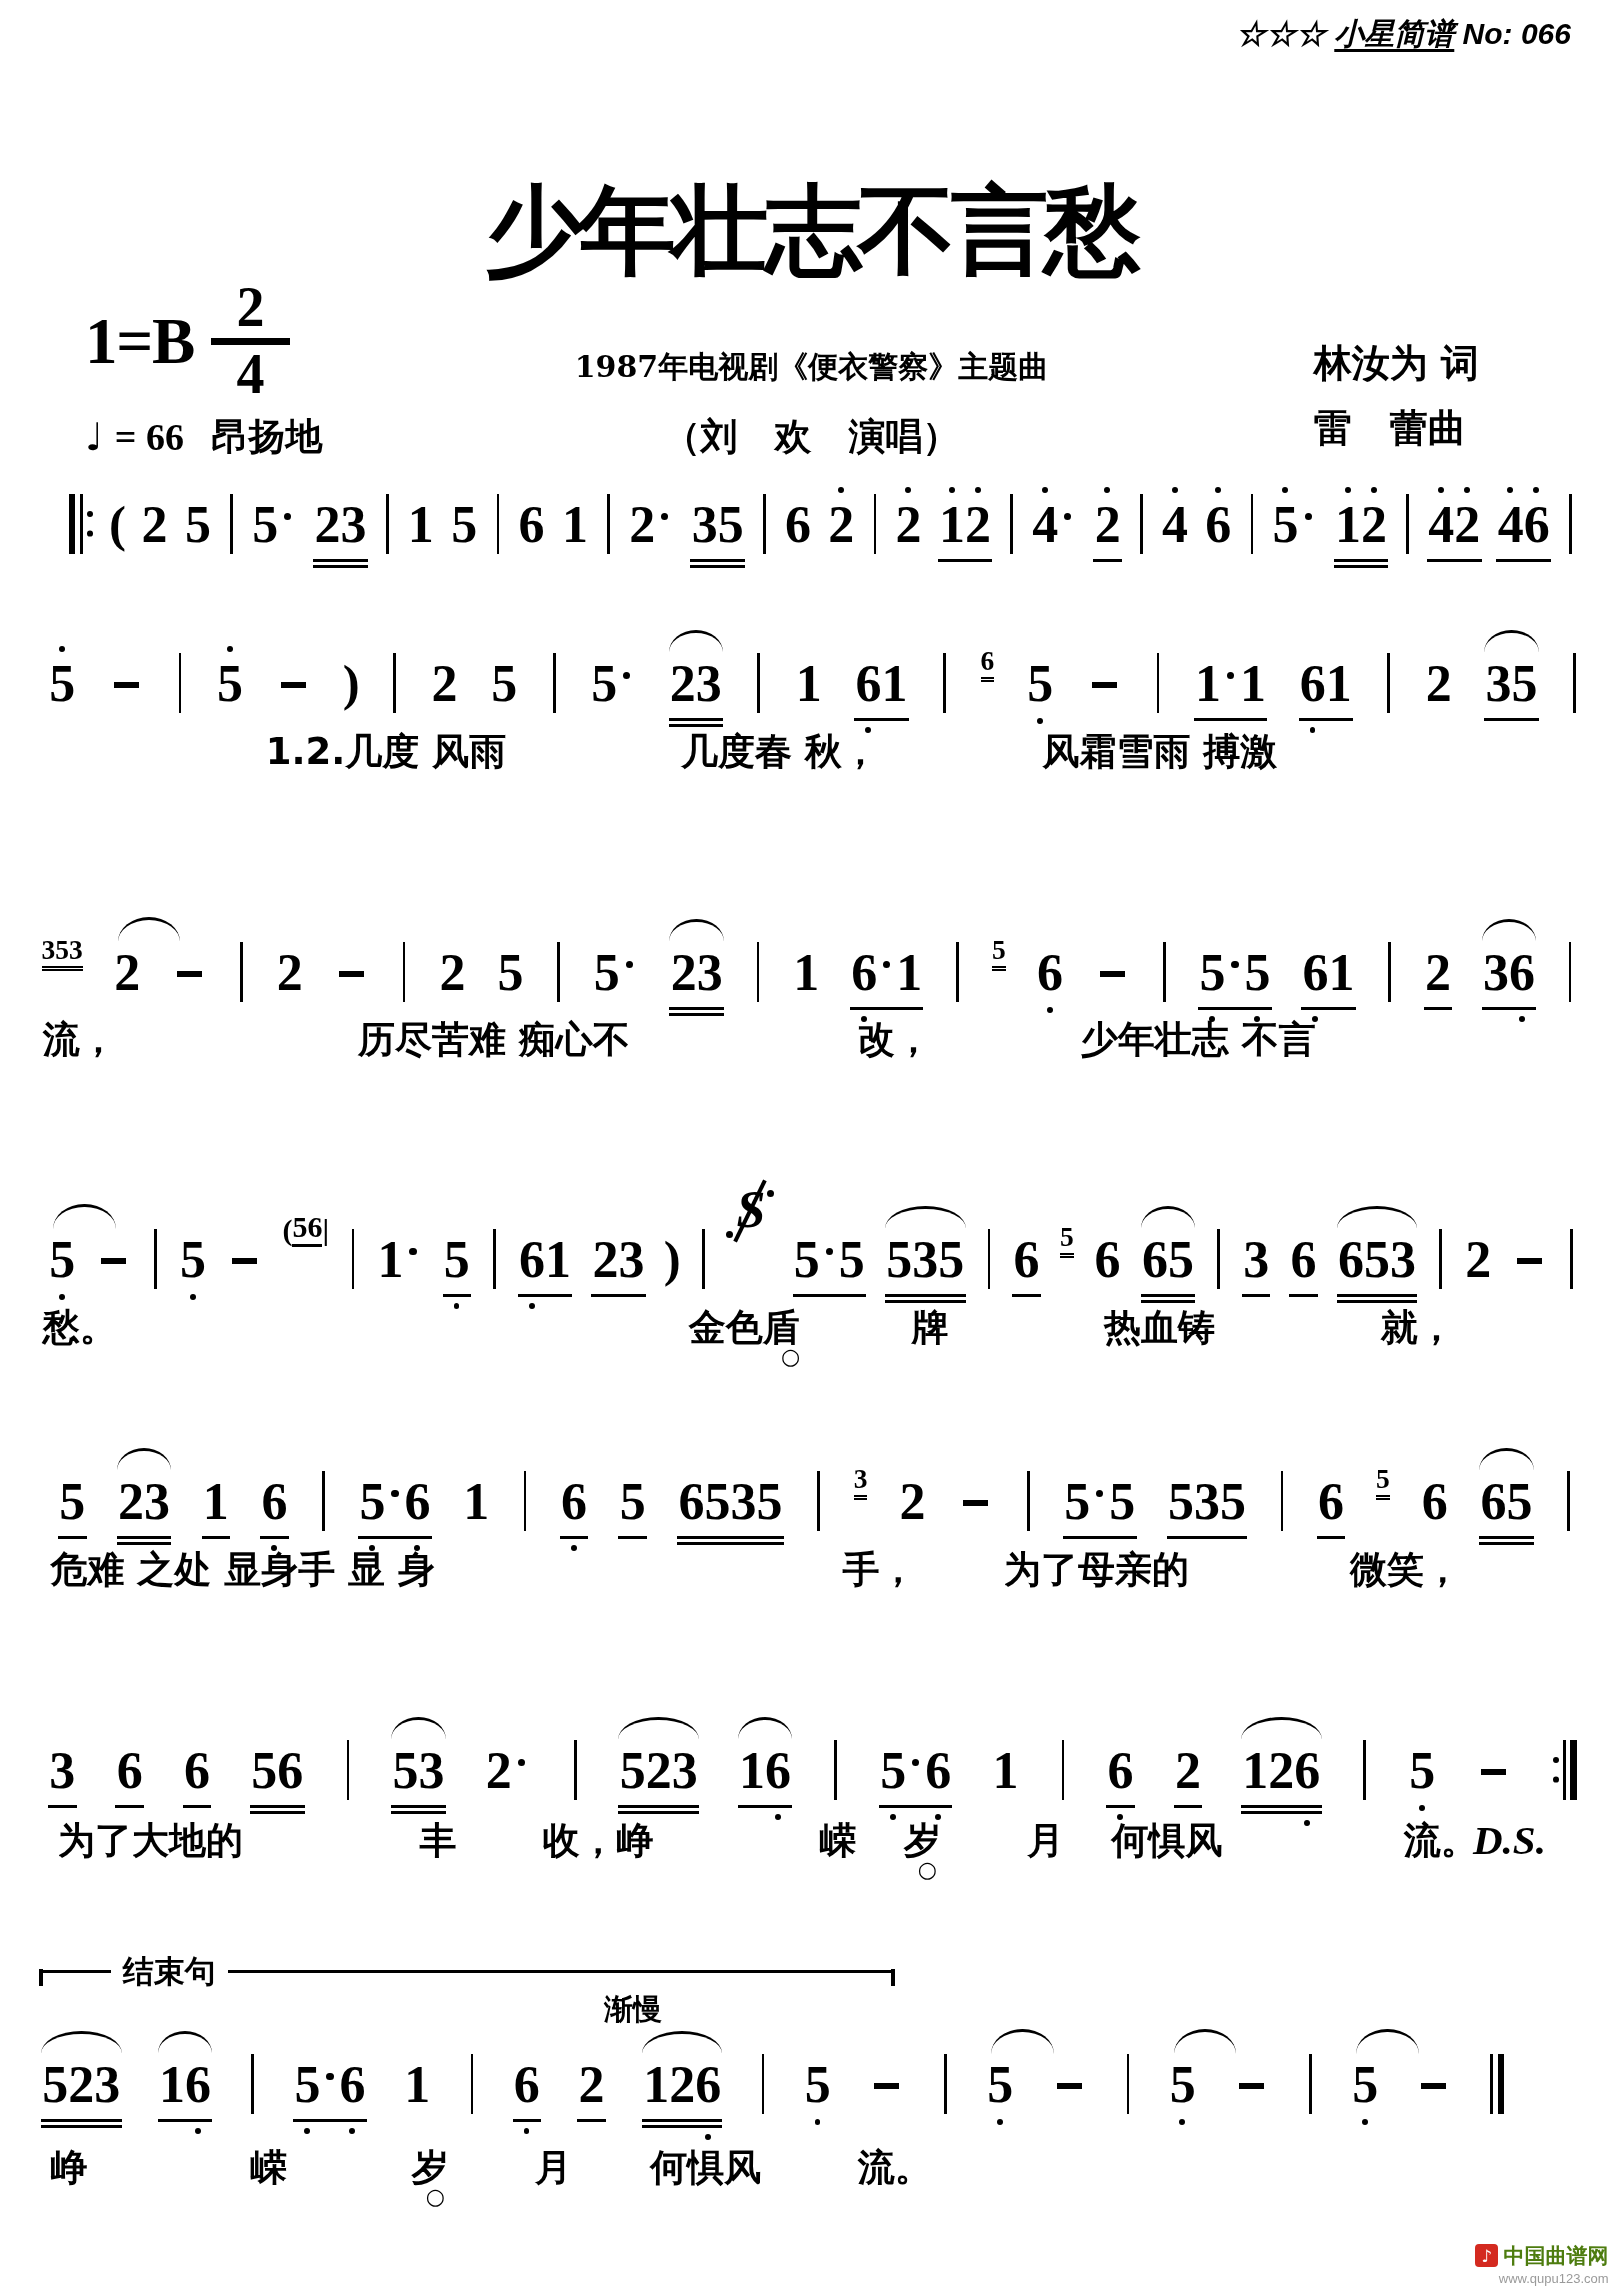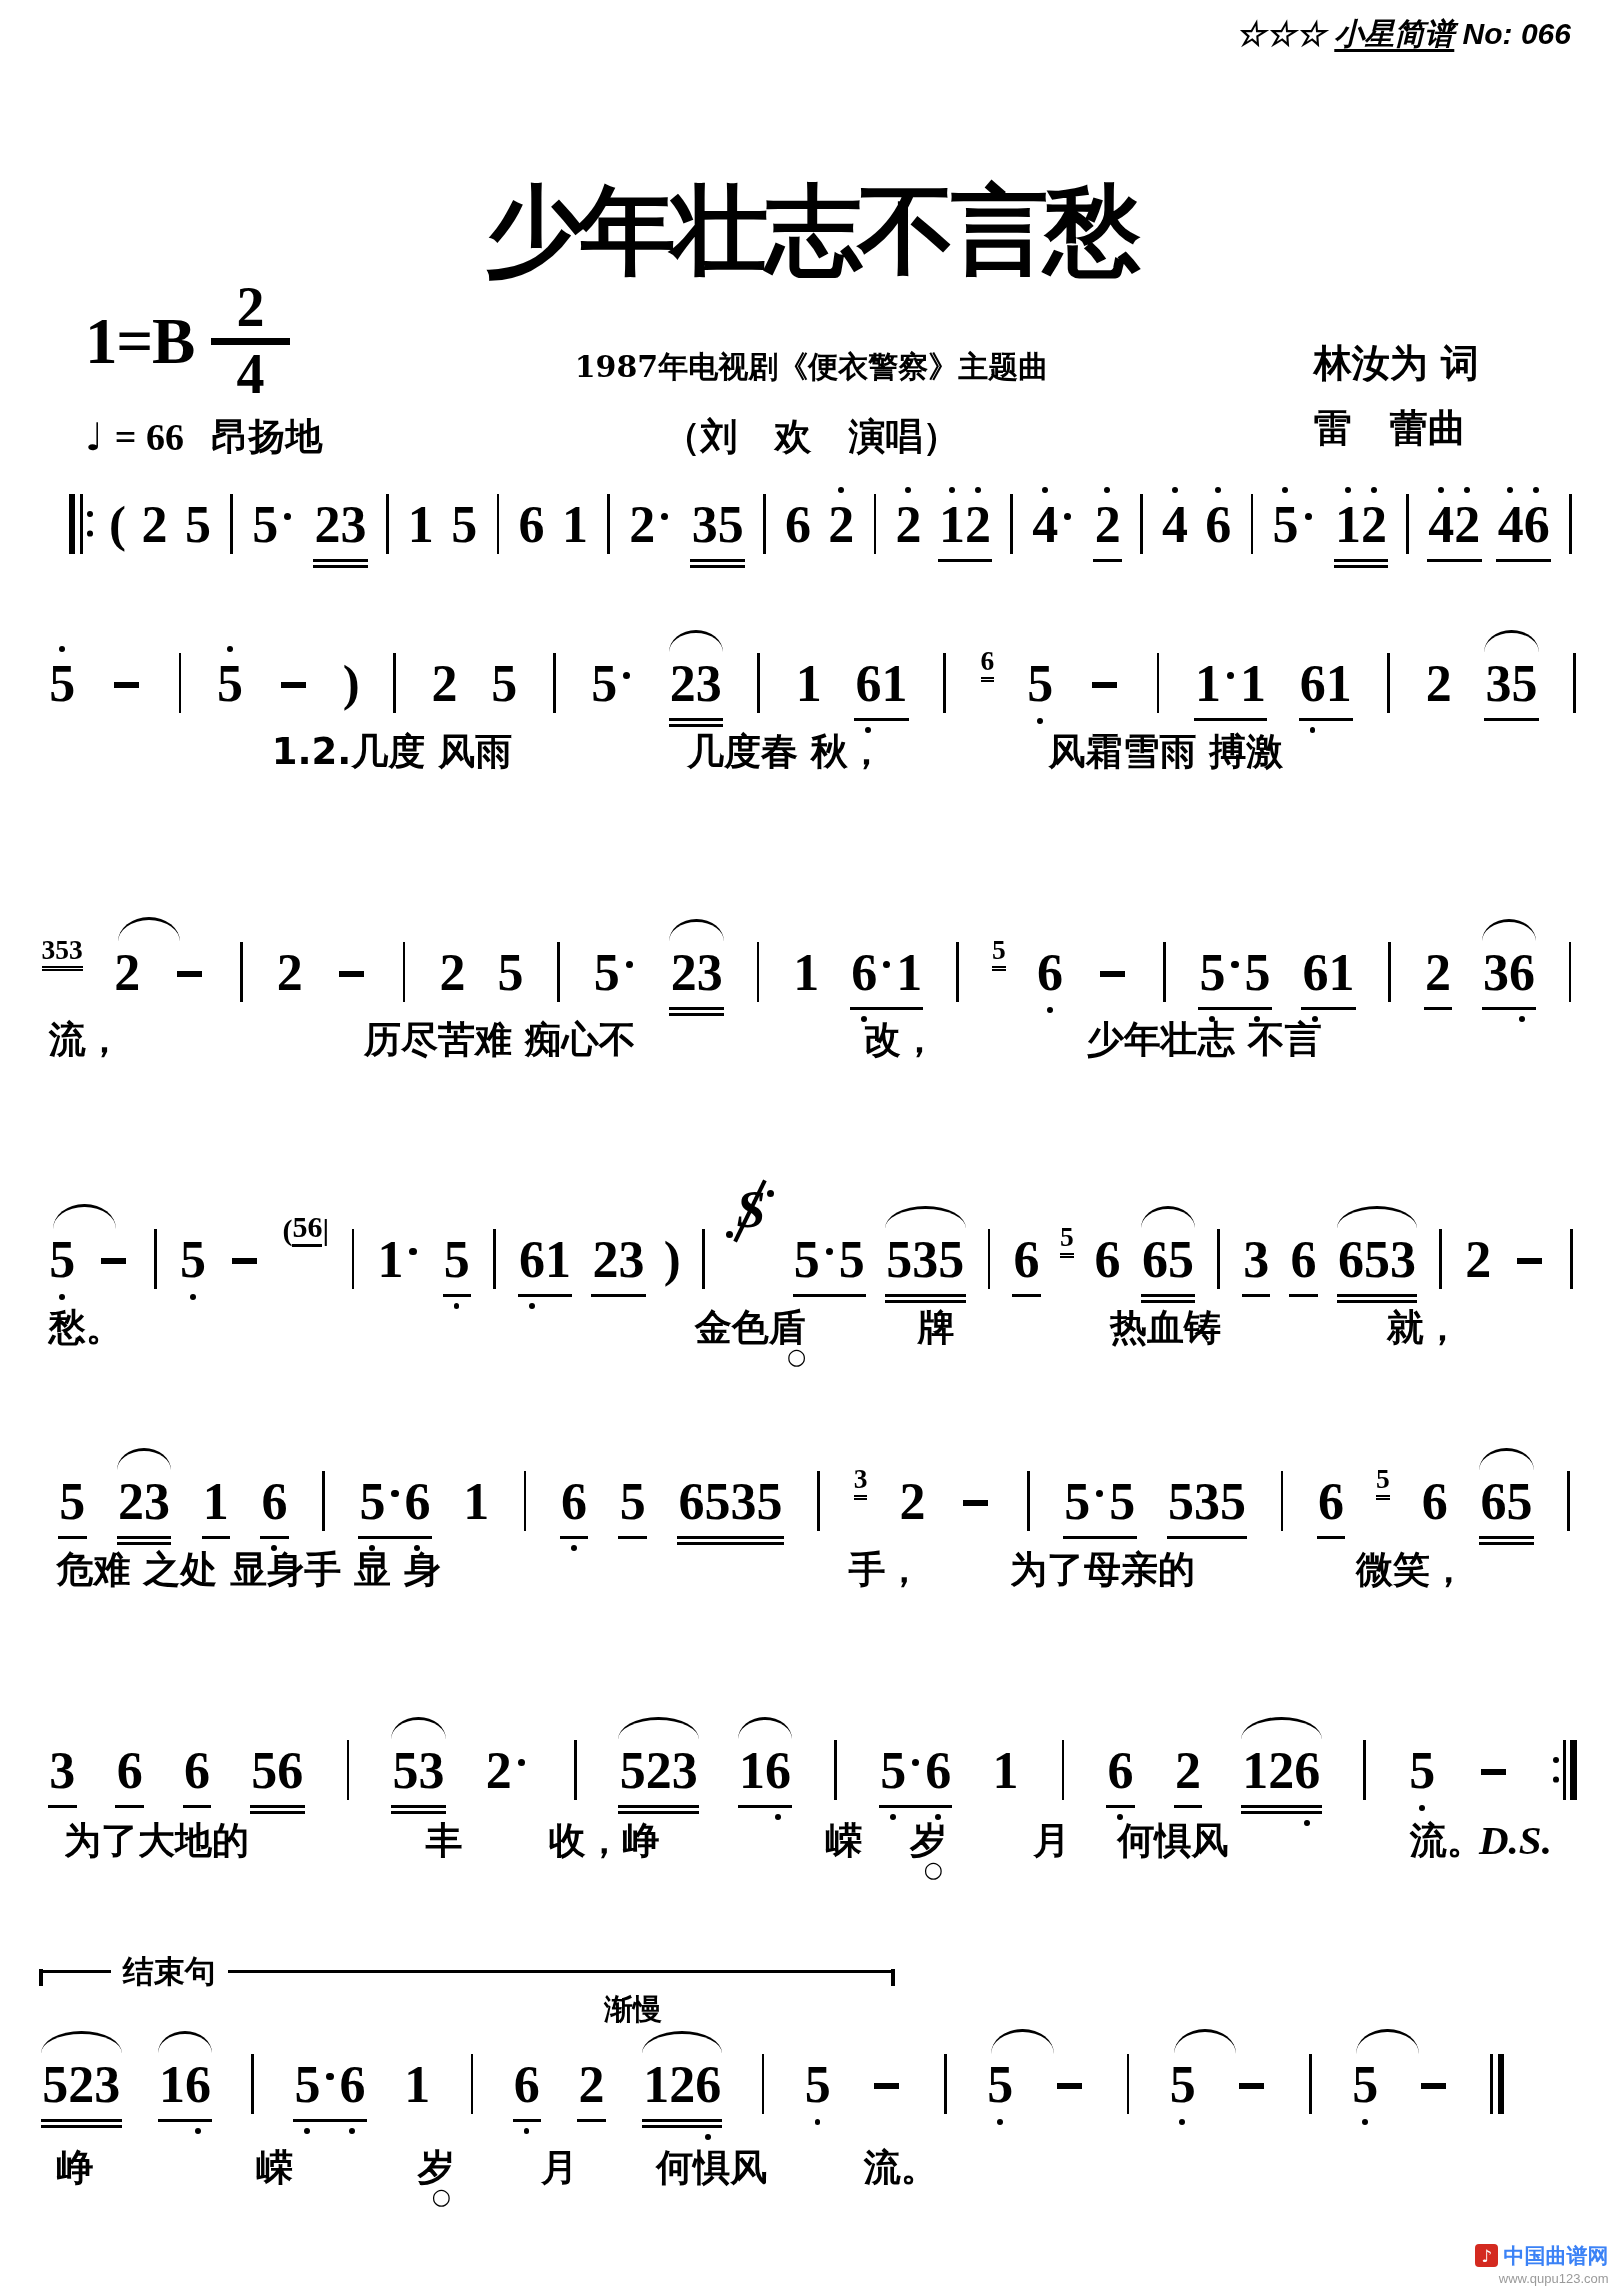--- a/index.html
+++ b/index.html
@@ -27,21 +27,21 @@
            font:600 38px "DejaVu Sans",sans-serif;line-height:1.7;white-space:pre;}
   
   .sys{position:absolute;display:flex;justify-content:space-between;align-items:flex-end;height:73px;}
   #sys1{top:481px;left:65px;width:1512px;}
   #sys2{top:640px;left:46px;width:1535px;}
   #sys3{top:929px;left:39px;width:1538px;}
   #sys4{top:1216px;left:46px;width:1532px;}
   #sys5{top:1458px;left:56px;width:1519px;}
   #sys6{top:1727px;left:46px;width:1535px;}
   #sys7{top:2041px;left:39px;width:1469px;}
-  .lyrline{position:absolute;left:41px;width:1538px;height:59px;
+  .lyrline{position:absolute;left:35px;width:1538px;height:59px;
            font:700 37px "DejaVu Sans",sans-serif;}
   #lyr2{top:727px;} #lyr3{top:1015px;} #lyr4{top:1303px;}
   #lyr5{top:1545px;} #lyr6{top:1816px;} #lyr7{top:2143px;}
   .seg{position:absolute;top:0;white-space:pre;}
   .seg.circ{font:400 22px "DejaVu Sans",sans-serif;top:41px;}
   .seg.ds{font:italic 700 41px "Liberation Serif",serif;}
   
   .tok{position:relative;display:inline-flex;align-items:flex-end;margin:0 3.3px;}
   .nc{position:relative;display:inline-block;font:700 52px "Liberation Serif",serif;line-height:58px;}
   .ad{width:7.2px;height:7.2px;border-radius:50%;background:#000;align-self:center;margin:0 5.9px 17px 5.9px;}
@@ -746,19 +746,19 @@
       <span class="seg" style="left: 24.5%;">岁</span>
       <span class="seg circ" style="left: 25.4%;">○</span>
       <span class="seg" style="left: 32.5%;">月</span>
       <span class="seg" style="left: 40%;">何惧风</span>
       <span class="seg" style="left: 53.5%;">流。</span>
     </div>
 
   <div id="wm">
     <div class="row">
       <span class="logo" style="background: rgb(212, 42, 32); color: rgb(255, 255, 255);">♪</span>
-      <span class="site" style="color: #3b82f6;">中国曲谱网</span>
+      <span class="site" style="color: #4d7c0f;">中国曲谱网</span>
     </div>
     <div class="url" style="color: rgb(154, 154, 154);">www.qupu123.com</div>
   </div>
 
 </div>
 
 
 </body></html>

